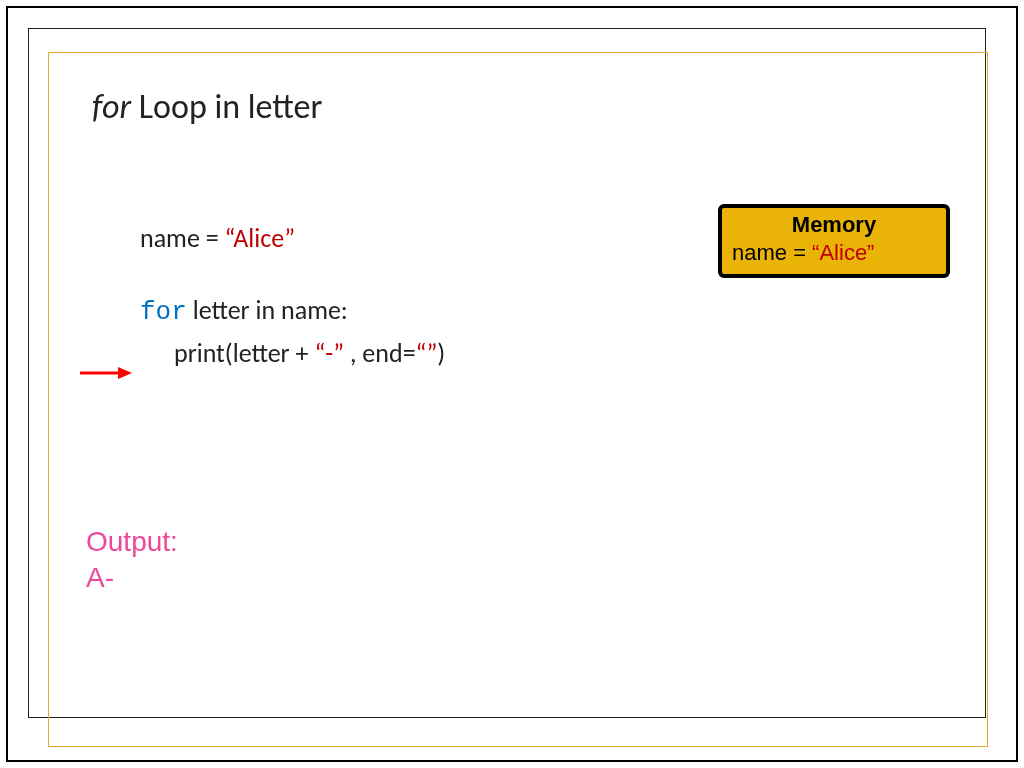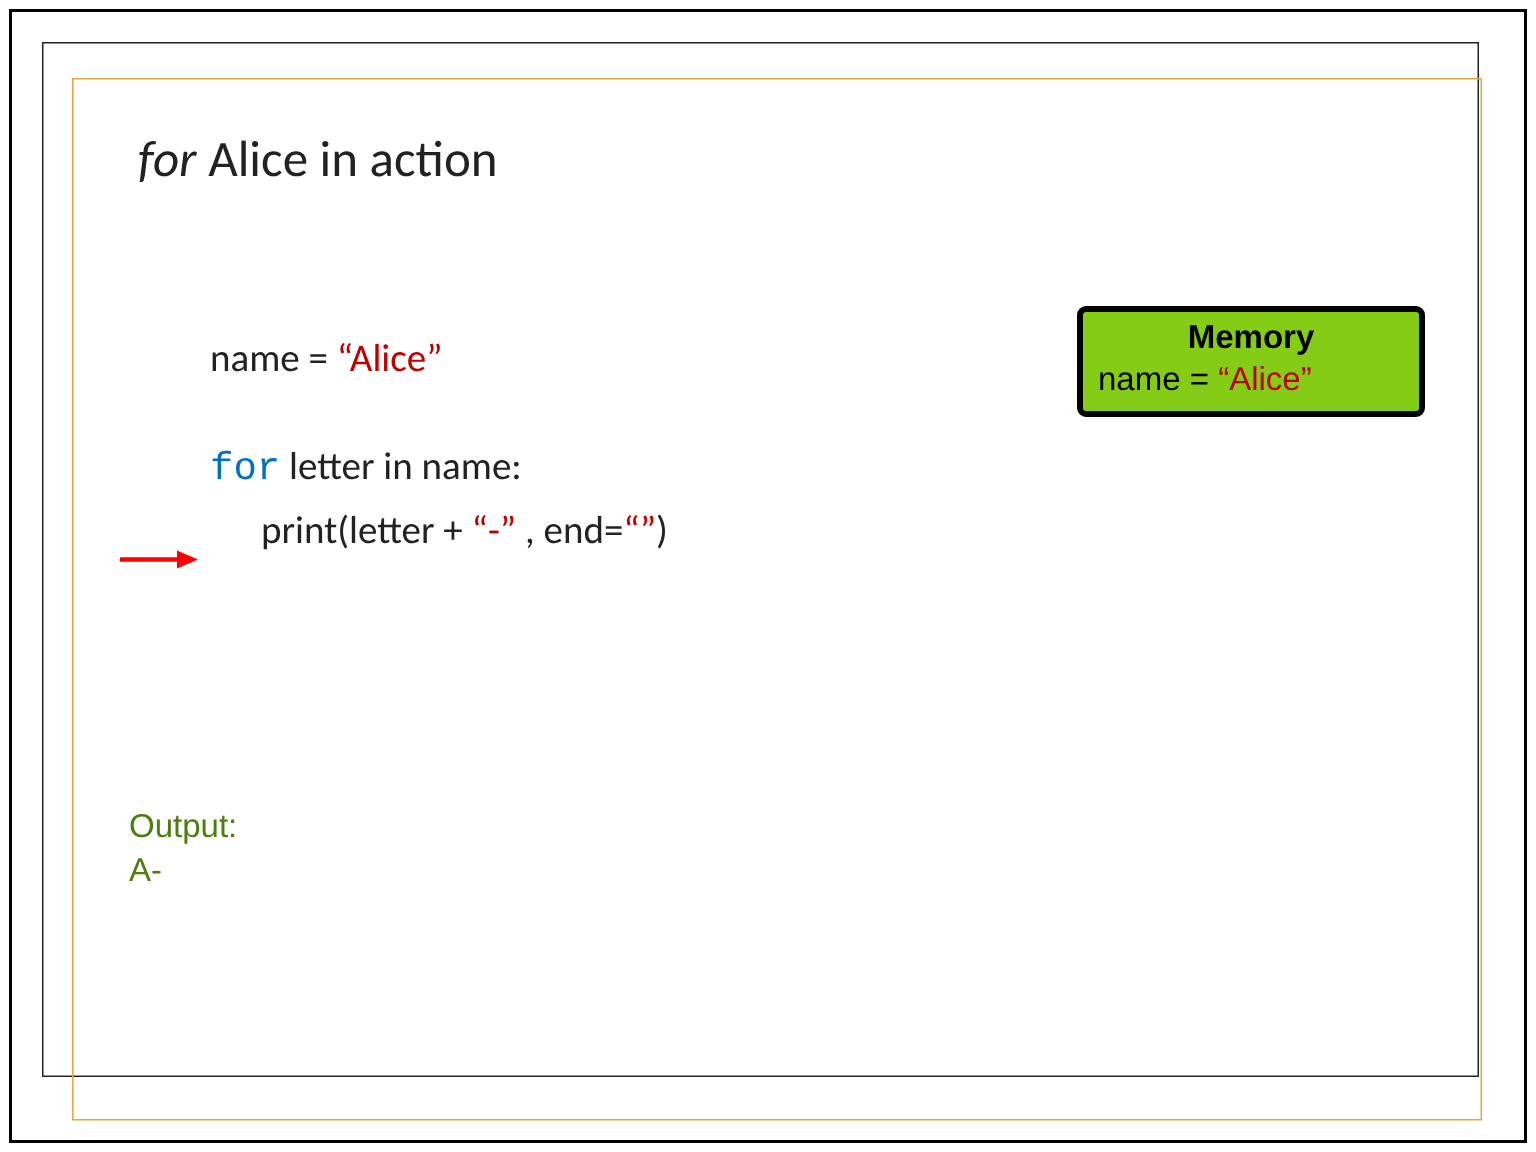--- a/index.html
+++ b/index.html
@@ -64,56 +64,55 @@
       width: 52px;
       height: 14px;
     }
     .memory-box {
       position: absolute;
       top: 204px;
       left: 718px;
       width: 232px;
       border: 4px solid #000;
       border-radius: 6px;
-      background: #84cc16;
+      background: #eab308;
       padding: 4px 10px 8px 10px;
     }
     .memory-title {
       font-family: Arial, sans-serif;
       font-size: 22px;
       font-weight: bold;
       text-align: center;
       color: #000;
     }
     .memory-line {
       font-family: Arial, sans-serif;
       font-size: 22px;
       color: #000;
       margin-top: 2px;
     }
     .output-area {
       position: absolute;
       top: 524px;
       left: 86px;
       font-family: Arial, sans-serif;
-      font-size: 22px;
-      color: #4d7c0f;
+      font-size: 28px;
+      color: #ec4899;
       line-height: 1.3;
-      margin-top: 13px;
     }
   </style>
 </head>
 <body>
 
 <div class="outer-frame"></div>
 <div class="inner-frame"></div>
 <div class="gold-frame"></div>
 
 <div class="title">
-  <span class="italic">for</span><span> Alice in action</span>
+  <span class="italic">for</span><span> Loop in letter</span>
 </div>
 
 <div class="code-area">
   <div class="code-line"><span>name = </span><span class="red">“Alice”</span></div>
   <div class="gap"></div>
   <div class="code-line"><span class="blue">for</span><span> letter in name:</span></div>
   <div class="code-line print-line"><span>print(letter + </span><span class="red">“-”</span><span> , end=</span><span class="red">“”</span><span>)</span></div>
 </div>
 
 <svg class="arrow" viewBox="0 0 52 14">

